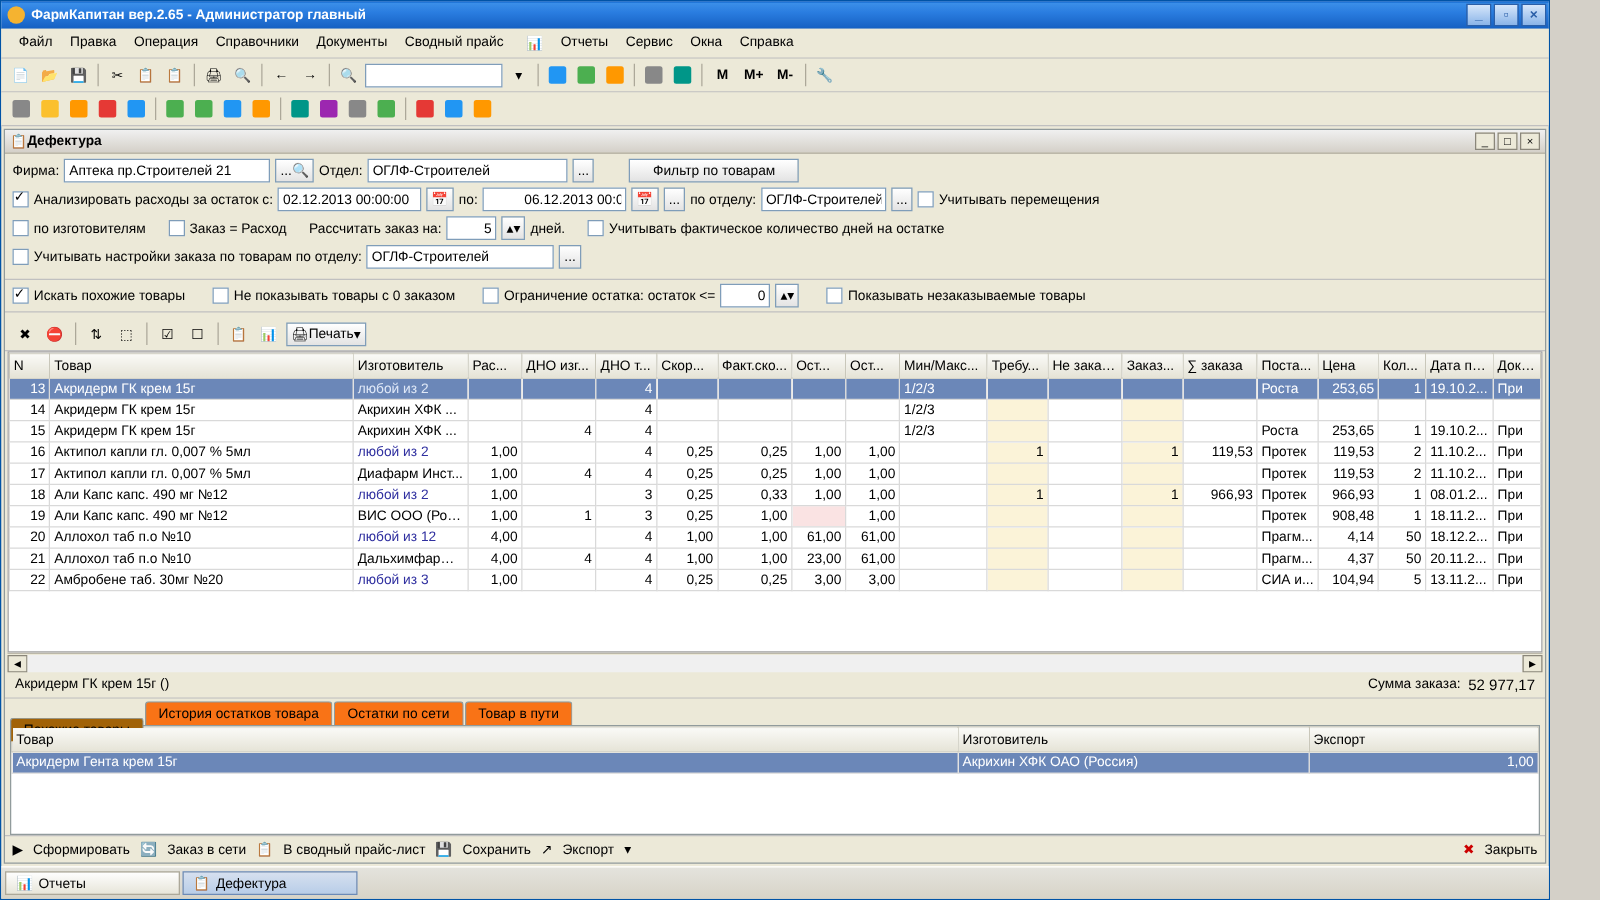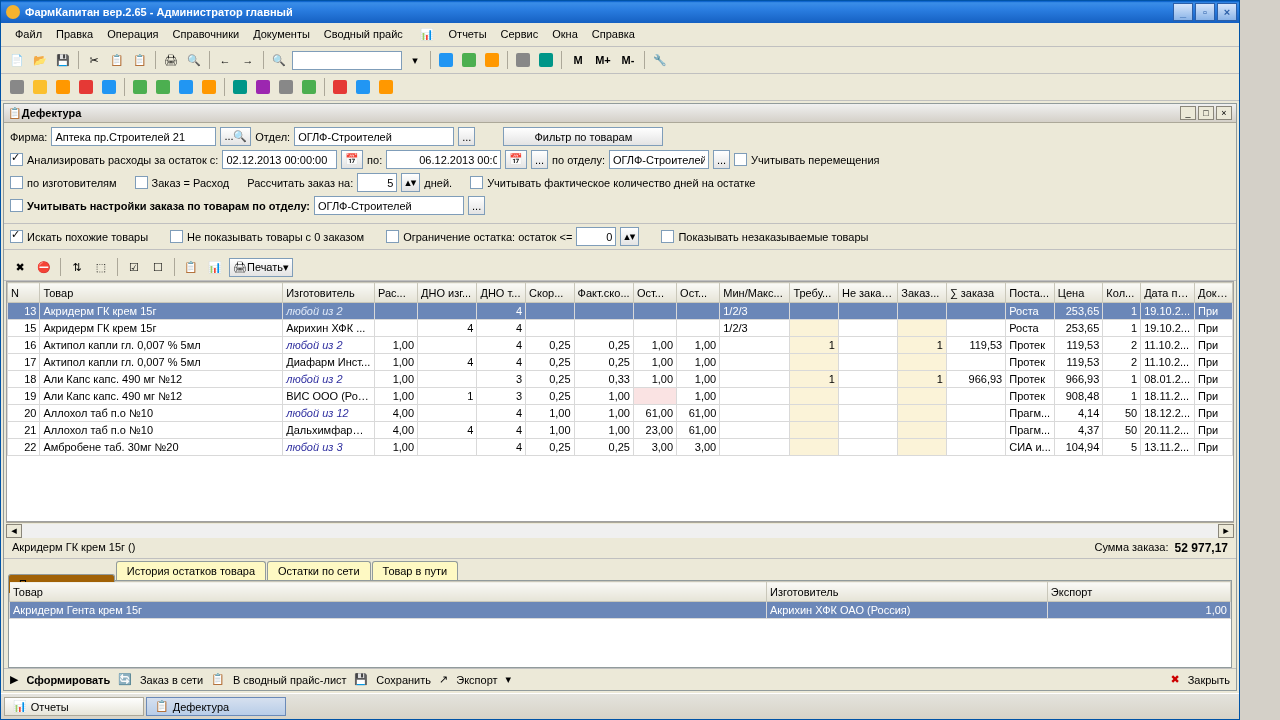--- a/index.html
+++ b/index.html
@@ -20,39 +20,39 @@
 .subtitle .t{font-weight:700;flex:1}
 .subtitle .sbtn{width:16px;height:14px;border:1px solid #8a867a;background:#ece9d8;margin-left:2px;display:flex;align-items:center;justify-content:center;cursor:pointer;font-size:9px}
 .filters{padding:4px 6px;border-bottom:1px solid #c0c0c0}
 .frow{display:flex;align-items:center;gap:4px;margin-bottom:4px;flex-wrap:nowrap}
 .frow label{white-space:nowrap}
 .txtin{border:1px solid #7f9db9;background:#fff;padding:1px 3px;height:19px}
 .btn{border:1px solid #7f9db9;background:linear-gradient(#fff,#e3e3e3);padding:1px 3px;height:19px;cursor:pointer;display:inline-flex;align-items:center}
 .numspin{width:40px}
 .cb{width:13px;height:13px;border:1px solid #7f9db9;background:#fff;display:inline-block;cursor:pointer;position:relative}
 .cb.checked::after{content:"✓";position:absolute;top:-3px;left:0;color:#000;font-size:11px}
-.bold{font-weight:700}
+.bold{font-weight:400}
 .tbar2{padding:3px 6px;display:flex;align-items:center;gap:4px;border-bottom:1px solid #c0c0c0}
 .grid{flex:1;overflow:auto;background:#fff;position:relative;border:1px solid #a0a0a0;margin:0 2px}
 table{border-collapse:collapse;width:100%;table-layout:fixed}
 th{background:linear-gradient(#fafaf7,#e5e3d6);border:1px solid #c9c7ba;padding:2px 3px;font-weight:400;text-align:left;height:20px;overflow:hidden;white-space:nowrap;text-overflow:ellipsis;position:sticky;top:0}
 td{border:1px solid #d9d9d9;padding:1px 3px;height:17px;overflow:hidden;white-space:nowrap;text-overflow:ellipsis}
 tr.sel td{background:#6b87b8;color:#fff}
 tr.sel td.ital{color:#dfe8f7}
 td.num{text-align:right}
-td.ital{font-style:italic;color:#3030a0}
+td.ital{color:#3030a0}
 td.pink{background:#fae3e3}
 td.yel{background:#fbf3d8}
 .totalrow td{background:#f0f0f0;font-weight:700}
 .hscroll{height:16px;background:#ece9d8;display:flex;align-items:center;border-top:1px solid #aca899;margin:0 2px}
 .hscroll .ar{width:16px;height:14px;border:1px solid #8a867a;background:#ece9d8;display:flex;align-items:center;justify-content:center;cursor:pointer}
 .hscroll .track{flex:1;height:14px;background:#f0f0f0}
 .statusline{padding:3px 8px;display:flex;background:#ece9d8;border-bottom:1px solid #c0c0c0}
 .tabs{display:flex;padding:2px 4px 0 4px;background:#ece9d8}
-.tab{border:1px solid #919b9c;border-bottom:none;padding:3px 10px;background:#fef9c3;margin-right:1px;cursor:pointer;border-radius:3px 3px 0 0}
+.tab{border:1px solid #919b9c;border-bottom:none;padding:3px 10px;background:#f97316;margin-right:1px;cursor:pointer;border-radius:3px 3px 0 0}
 .tab.active{background:#a16207;position:relative;top:13px}
 .subgrid{background:#fff;border:1px solid #919b9c;margin:0 4px;height:88px}
 .subgrid th{background:linear-gradient(#fafaf7,#e5e3d6)}
 .subgrid tr.sel td{background:#6b87b8;color:#fff}
 .bottombar{padding:4px 6px;display:flex;align-items:center;gap:8px;border-top:1px solid #c0c0c0}
 .bottombar .spacer{flex:1}
 .taskbar{background:linear-gradient(#e4e3dd,#d7d3c7);padding:3px;display:flex;gap:2px;border-top:1px solid #fff}
 .taskbtn{border:1px solid #aca899;background:linear-gradient(#fefefe,#e7e5d9);padding:2px 8px;cursor:pointer;display:flex;align-items:center;gap:4px;min-width:140px}
 .taskbtn.active{background:linear-gradient(#d6e0ef,#b8cde8);border-color:#6b8ab8}
 .statusbar{background:#ece9d8;padding:3px 8px;display:flex;border-top:1px solid #aca899}
@@ -194,21 +194,21 @@
 
     <div class="filters">
       <div class="frow">
         <label>Фирма:</label>
         <input class="txtin" style="width: 165px;" value="Аптека пр.Строителей 21">
         <span class="btn">...🔍</span>
         <label>Отдел:</label>
         <input class="txtin" style="width: 160px;" value="ОГЛФ-Строителей">
         <span class="btn">...</span>
         <span style="width:20px"></span>
-        <button class="btn" style="width:160px;justify-content:center">Фильтр по товарам</button>
+        <button class="btn" style="width:136px;justify-content:center">Фильтр по товарам</button>
       </div>
       <div class="frow">
         <span class="cb checked"></span>
         <label>Анализировать расходы за остаток с:</label>
         <input class="txtin" style="width: 115px;" value="02.12.2013 00:00:00">
           <span class="btn">📅</span>
         <label>по:</label>
         <input class="txtin" style="width: 115px; padding-left: 32px;" value="06.12.2013 00:00:00">
           <span class="btn">📅</span>
         <span class="btn">...</span>
@@ -337,20 +337,42 @@
               <td class="num"></td>
               <td class="num yel"></td>
               <td class="num"></td>
               <td class="">Роста</td>
               <td class="num">253,65</td>
               <td class="num">1</td>
               <td class="">19.10.2...</td>
               <td class="">При</td>
             </tr>
             <tr>
+              <td class="num">14</td>
+              <td class="">Акридерм ГК крем 15г</td>
+              <td class="">Акрихин ХФК ...</td>
+              <td class="num"></td>
+              <td class="num"></td>
+              <td class="num">4</td>
+              <td class="num"></td>
+              <td class="num"></td>
+              <td class="num"></td>
+              <td class="num"></td>
+              <td class="">1/2/3</td>
+              <td class="num yel"></td>
+              <td class="num"></td>
+              <td class="num yel"></td>
+              <td class="num"></td>
+              <td class=""></td>
+              <td class="num"></td>
+              <td class="num"></td>
+              <td class=""></td>
+              <td class=""></td>
+            </tr>
+            <tr>
               <td class="num">15</td>
               <td class="">Акридерм ГК крем 15г</td>
               <td class="">Акрихин ХФК ...</td>
               <td class="num"></td>
               <td class="num">4</td>
               <td class="num">4</td>
               <td class="num"></td>
               <td class="num"></td>
               <td class="num"></td>
               <td class="num"></td>

